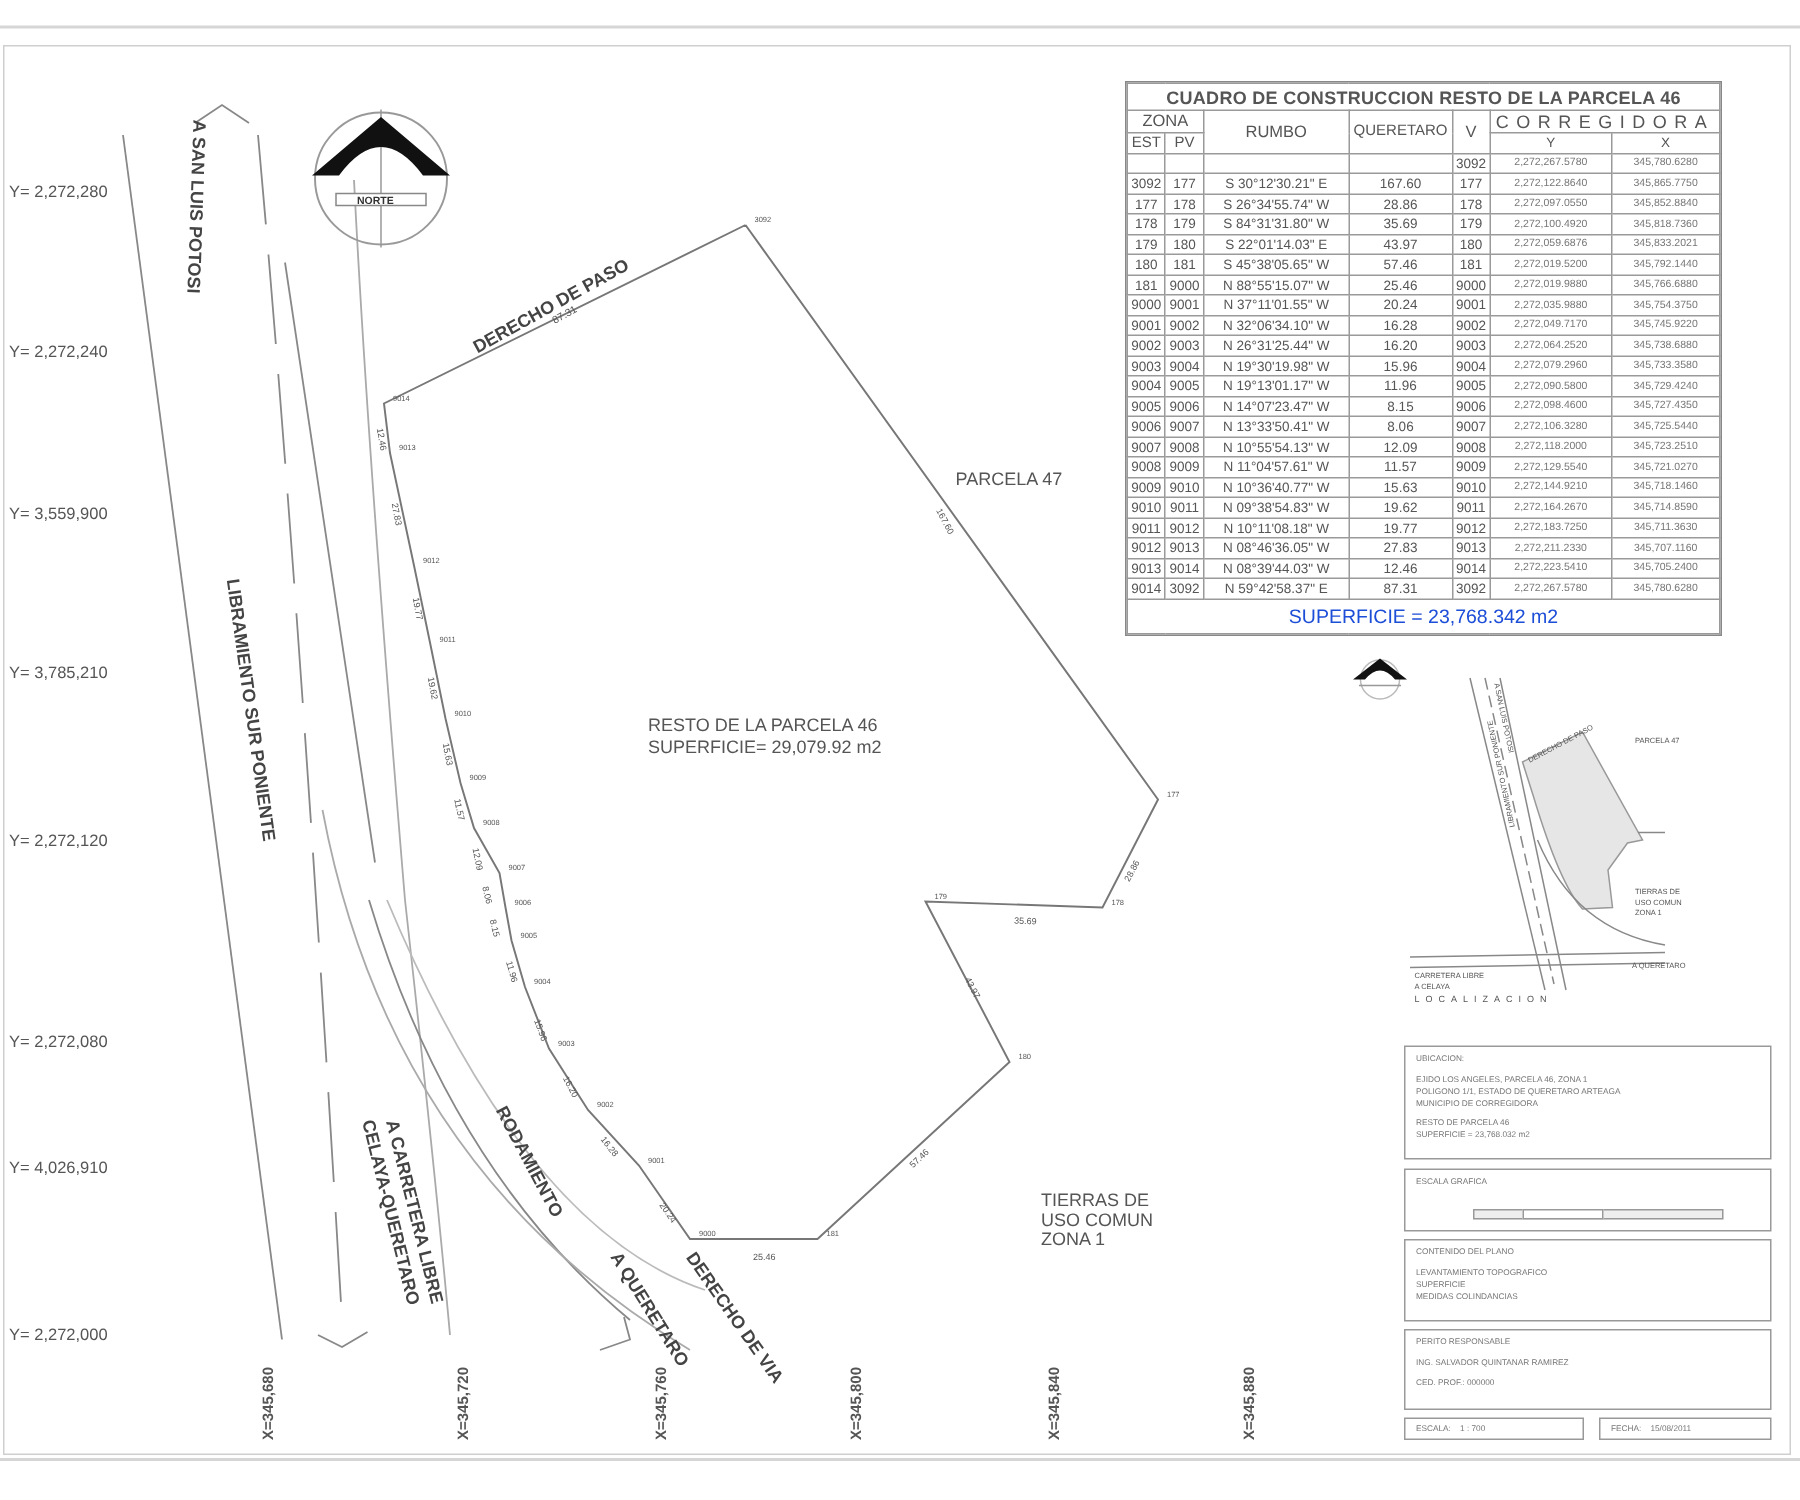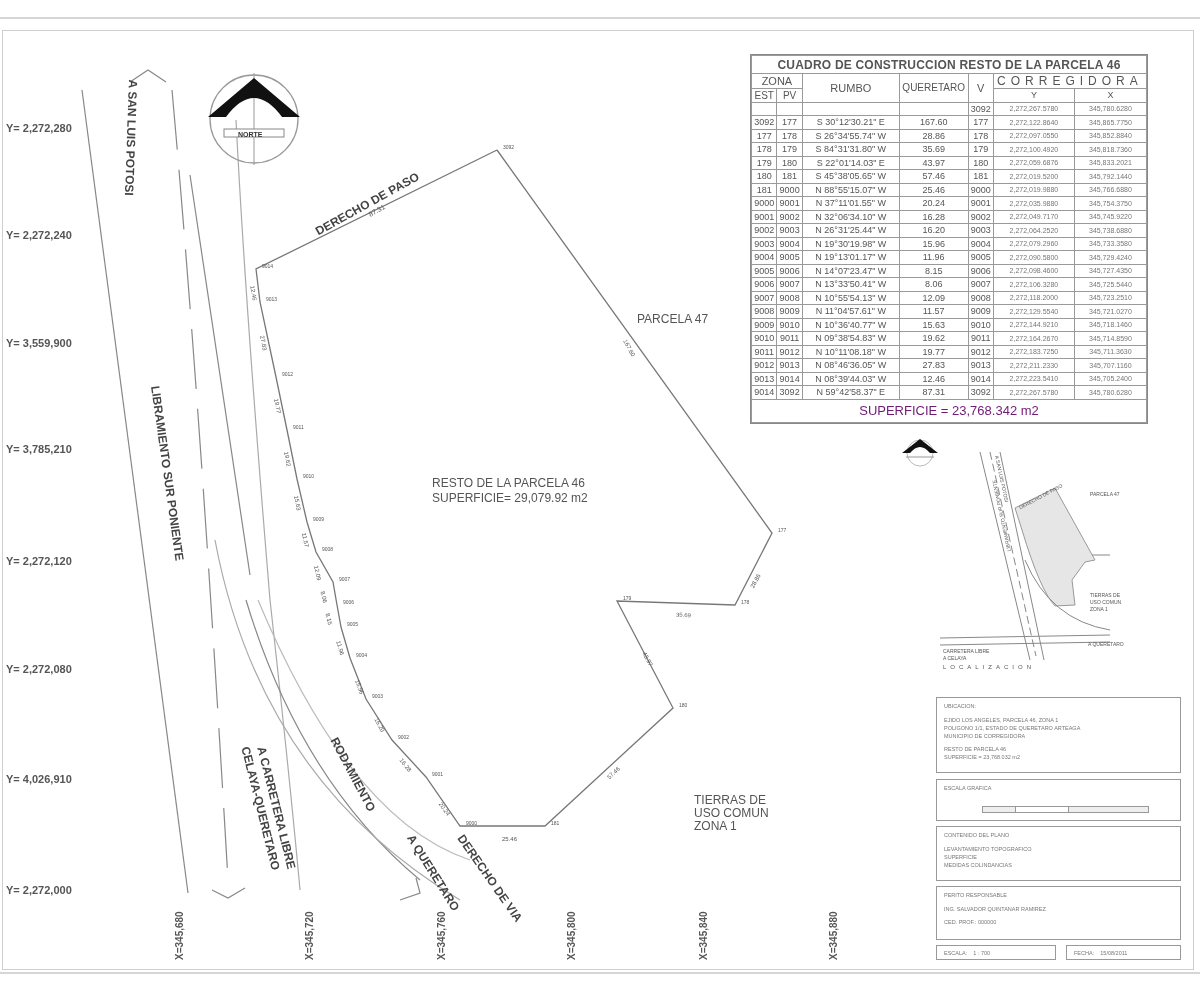--- a/index.html
+++ b/index.html
@@ -1,33 +1,33 @@
 <!DOCTYPE html>
 <html><head>
 <meta charset="utf-8">
 <style>
   html,body{margin:0;padding:0;background:#fff;}
   body{width:1200px;height:1000px;position:relative;overflow:hidden;font-family:"Liberation Sans",sans-serif;color:#333;}
   .topline{position:absolute;left:0;top:17px;width:1200px;height:2px;background:#d6d6d6;}
   .frame{position:absolute;left:2px;top:30px;width:1190px;height:938px;border:1.5px solid #cfcfcf;background:#fff;}
   .botline{position:absolute;left:0;top:972px;width:1200px;height:2px;background:#d6d6d6;}
   svg.map{position:absolute;left:0;top:0;}
-  .ylab{position:absolute;left:6px;font-size:11px;font-weight:bold;color:#555;}
+  .ylab{position:absolute;left:6px;font-size:11px;font-weight:normal;color:#555;}
   .xlab{position:absolute;font-size:10px;font-weight:bold;color:#555;transform:rotate(-90deg);transform-origin:left top;white-space:nowrap;}
   .rot{position:absolute;white-space:nowrap;color:#444;font-weight:bold;}
   .plain{position:absolute;color:#555;white-space:nowrap;}
   
   .ctable{position:absolute;left:750px;top:54px;width:396px;border:1.5px solid #888;background:#fff;}
   .ctable table{border-collapse:collapse;width:100%;font-size:9px;color:#555;}
   .ctable td,.ctable th{border:1px solid #9a9a9a;padding:0 2px;height:12.5px;text-align:center;white-space:nowrap;font-weight:normal;}
   .ctable .ttl{font-size:12px;font-weight:bold;color:#555;letter-spacing:0.2px;height:17px;}
   .ctable .hdr{font-size:11px;color:#555;}
   .ctable .coord{font-size:7px;color:#777;}
   .ctable .coords-h{letter-spacing:5px;font-size:12px;}
-  .ctable .sup{font-size:13px;height:22px;color:#701a75;}
+  .ctable .sup{font-size:13px;height:22px;color:#1d4ed8;}
   
   .ibox{position:absolute;border:1.5px solid #999;background:#fff;font-size:5.5px;color:#777;padding:4px 7px;box-sizing:border-box;line-height:8px;}
   .ibox .h{margin-bottom:6px;}
   .bar{position:absolute;height:5px;border:1px solid #999;background:#eee;}
 </style>
 </head>
 <body>
 
 <div class="topline"></div>
 <div class="frame"></div>
@@ -76,21 +76,21 @@
     <line x1="940" y1="645" x2="1110" y2="642"></line>
     <line x1="1092" y1="555" x2="1110" y2="555"></line>
   </g>
 </svg>
 
 <div class="ylab" style="top:122px">Y= 2,272,280</div>
 <div class="ylab" style="top:229px">Y= 2,272,240</div>
 <div class="ylab" style="top:337px">Y= 3,559,900</div>
 <div class="ylab" style="top:443px">Y= 3,785,210</div>
 <div class="ylab" style="top:555px">Y= 2,272,120</div>
-<div class="ylab" style="top:663px">Y= 2,272,080</div>
+<div class="ylab" style="top:689px">Y= 2,272,080</div>
 <div class="ylab" style="top:773px">Y= 4,026,910</div>
 <div class="ylab" style="top:884px">Y= 2,272,000</div>
 
 <div class="xlab" style="left:174px;top:960px">X=345,680</div>
 <div class="xlab" style="left:304px;top:960px">X=345,720</div>
 <div class="xlab" style="left:436px;top:960px">X=345,760</div>
 <div class="xlab" style="left:566px;top:960px">X=345,800</div>
 <div class="xlab" style="left:698px;top:960px">X=345,840</div>
 <div class="xlab" style="left:828px;top:960px">X=345,880</div>
 

